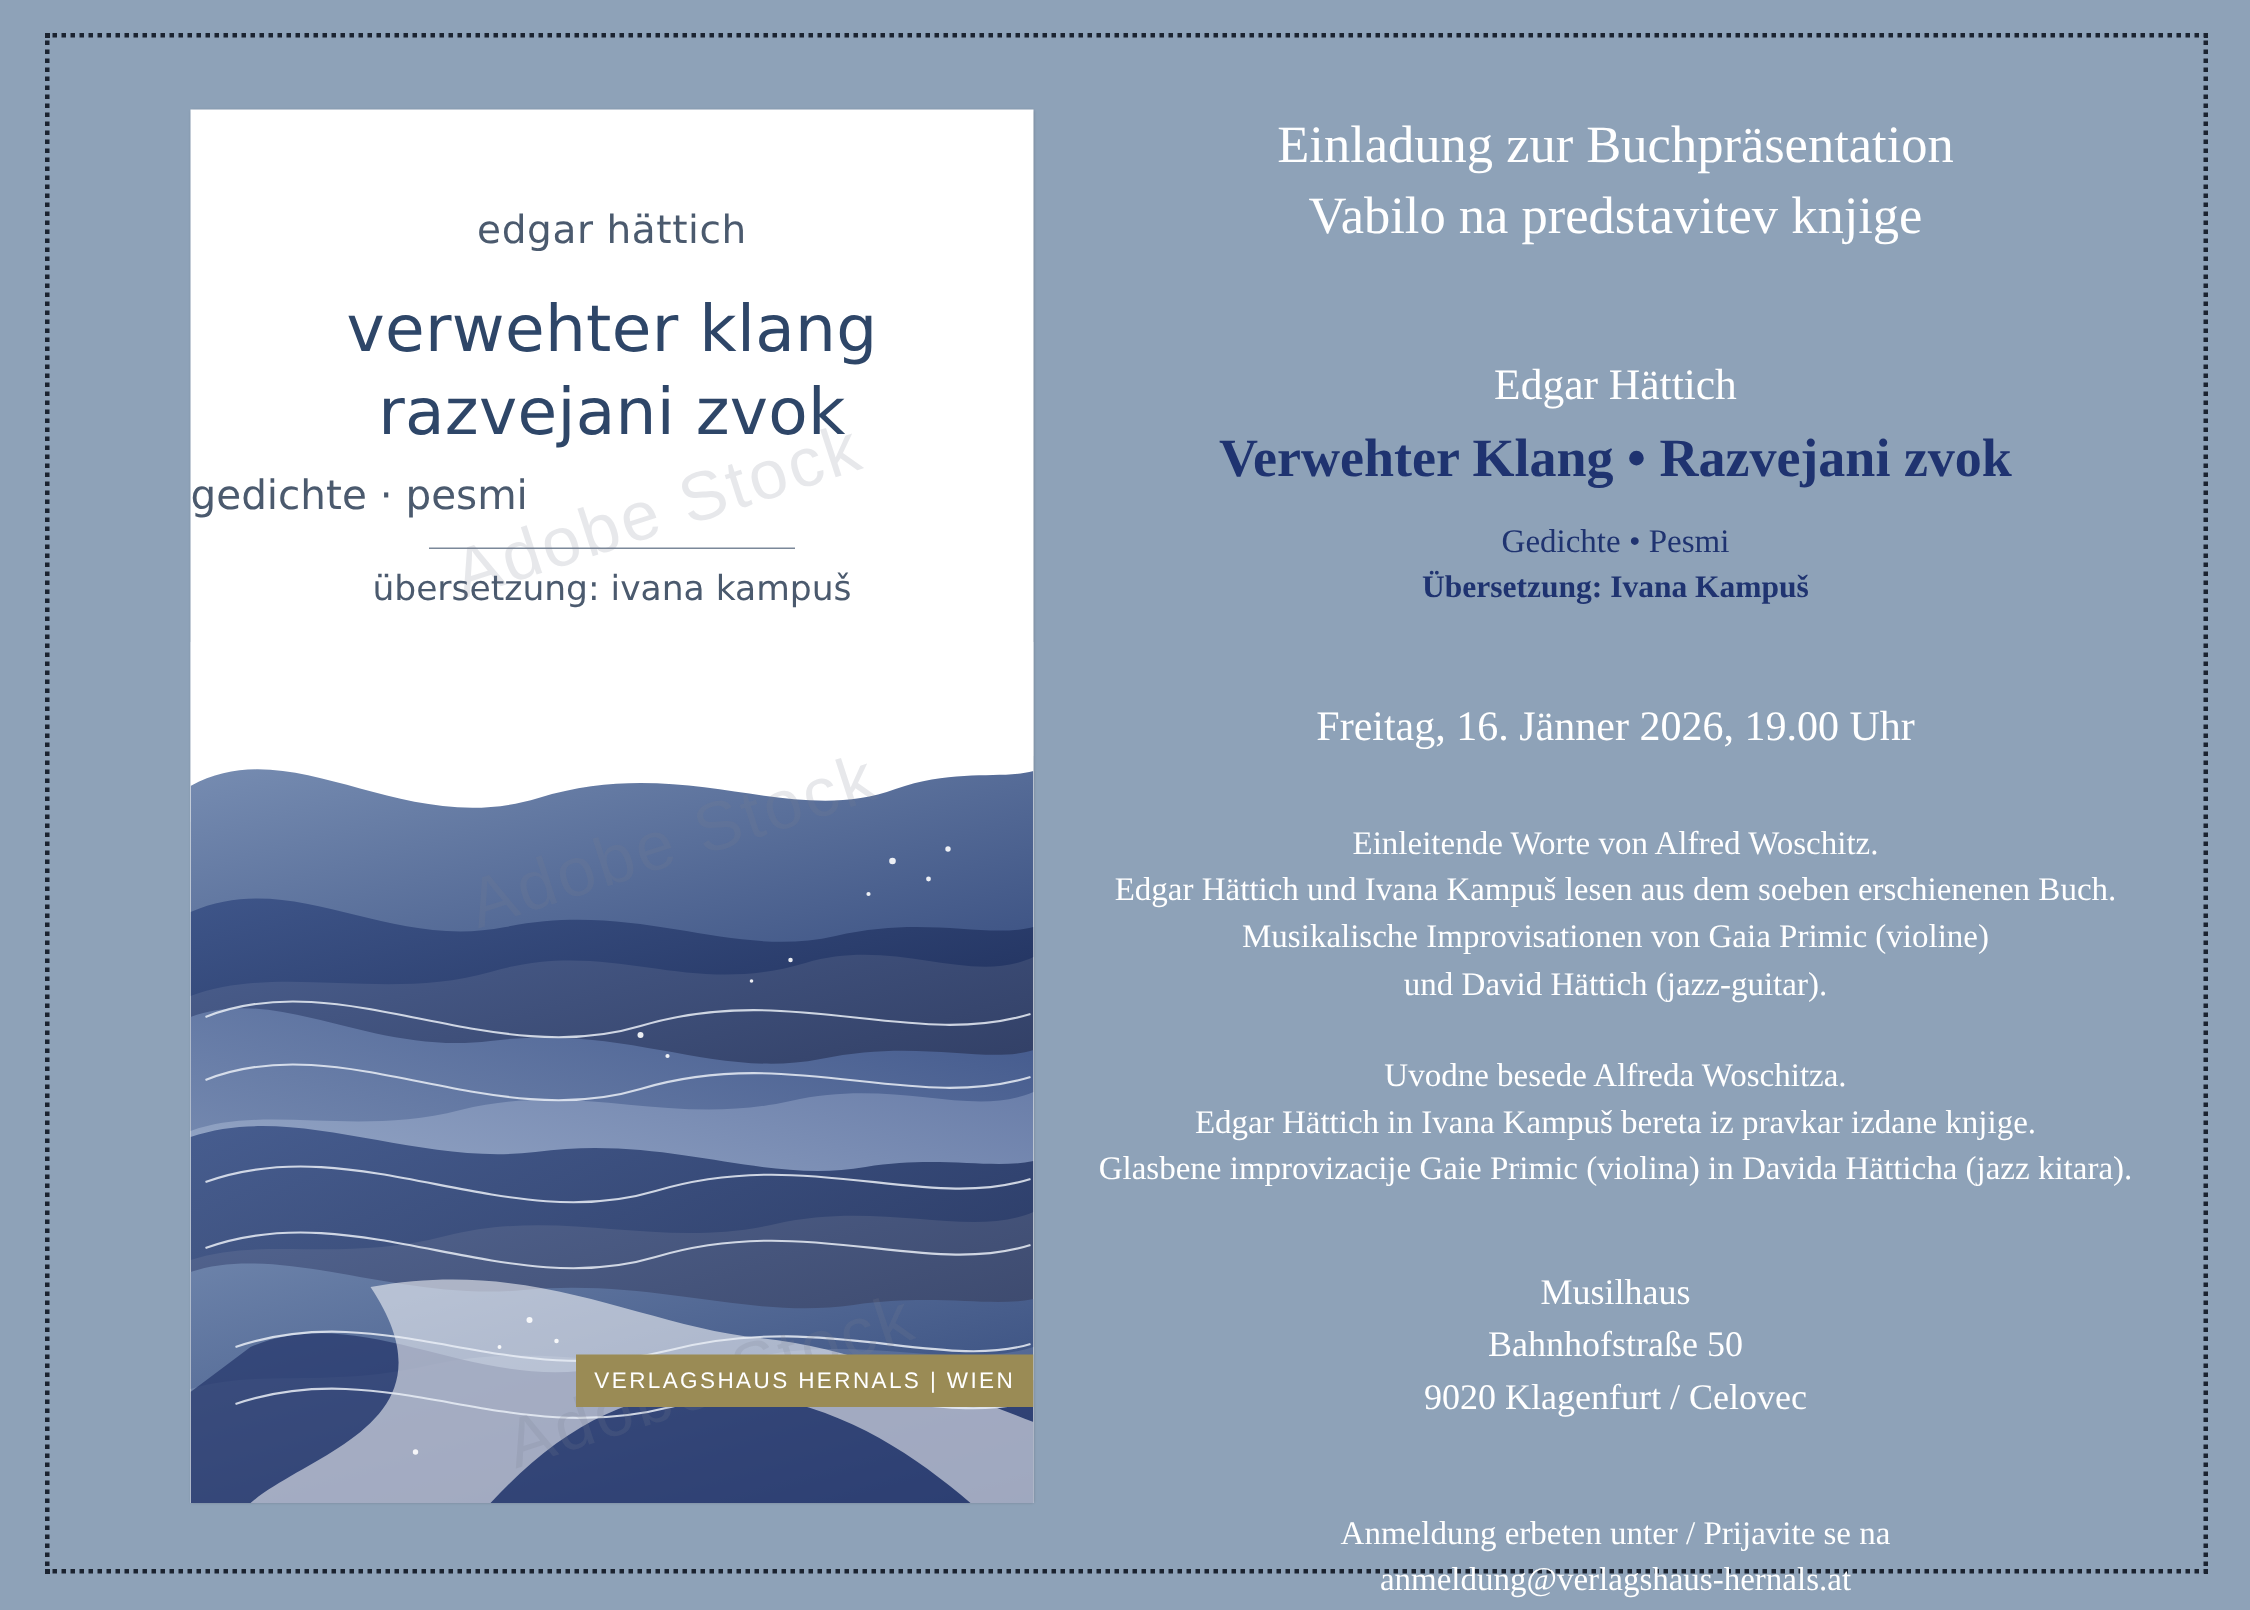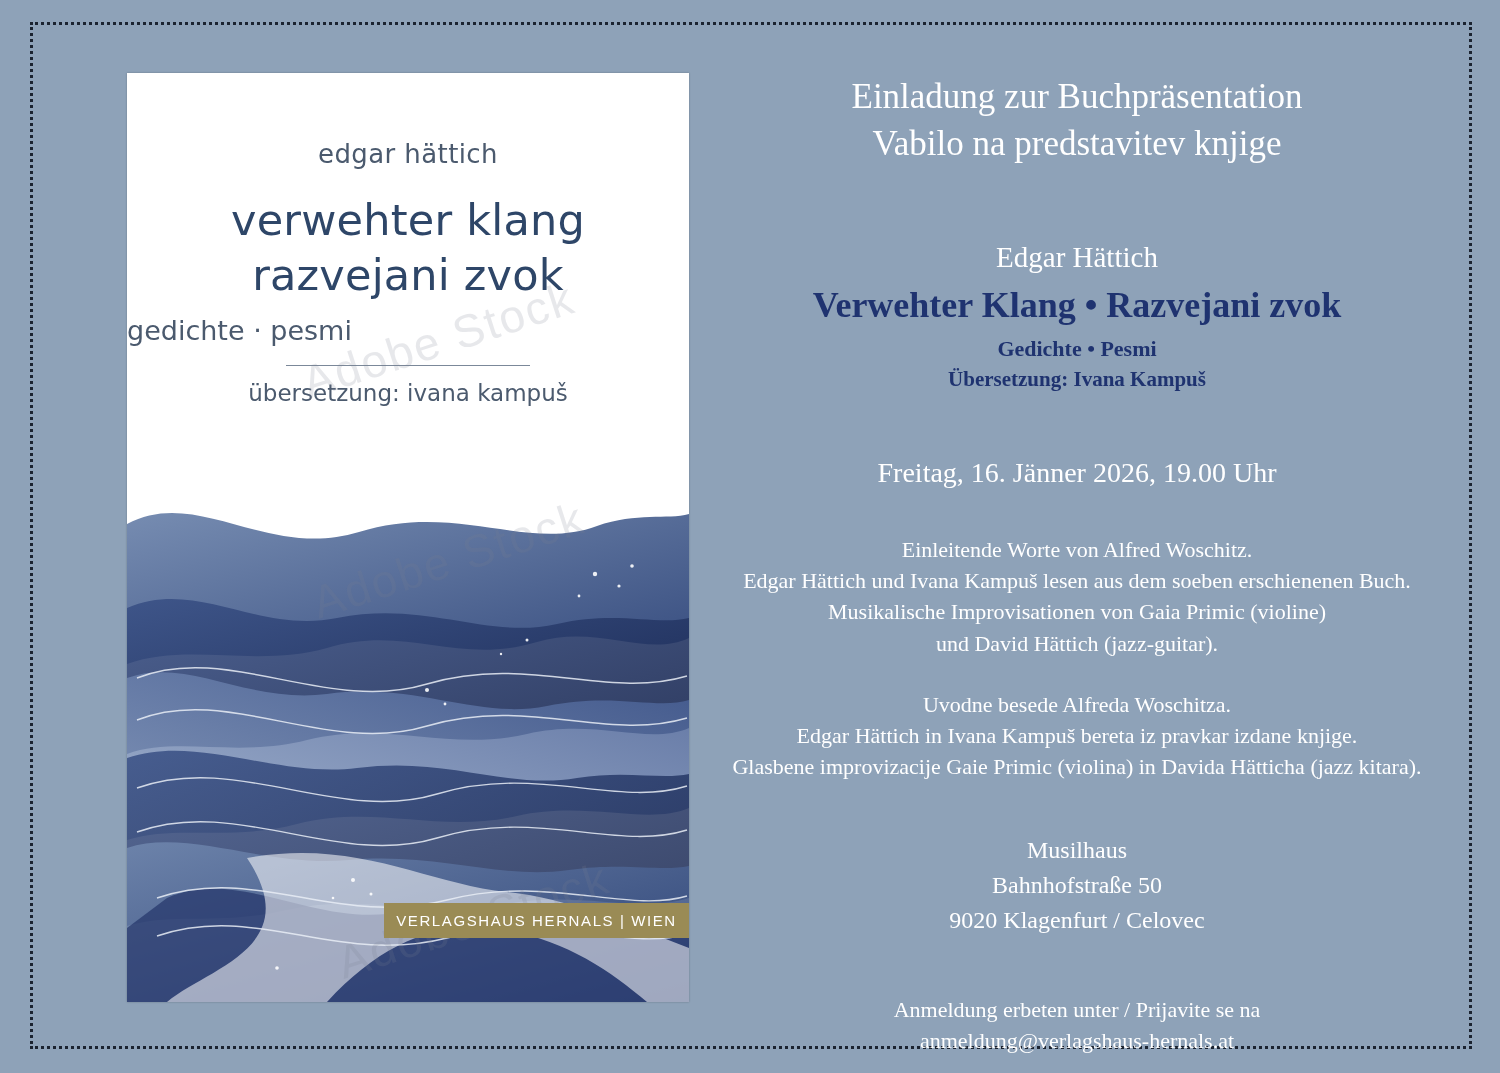--- a/index.html
+++ b/index.html
@@ -157,23 +157,23 @@
     line-height: 1.45;
   }
   .book-title {
     font-size: 36px;
     font-weight: bold;
     color: #1f3370;
     line-height: 1.5;
   }
   .book-genre {
     font-size: 22px;
-    font-weight: bold;
+    font-weight: normal;
     color: #1f3370;
-    margin-top: 2px;
+    margin-top: 14px;
     line-height: 1.4;
   }
   .book-translator {
     font-size: 21px;
     font-weight: bold;
     color: #1f3370;
     line-height: 1.4;
   }
 
   .date-block { margin-top: 58px; font-size: 28px; line-height: 1.5; }

